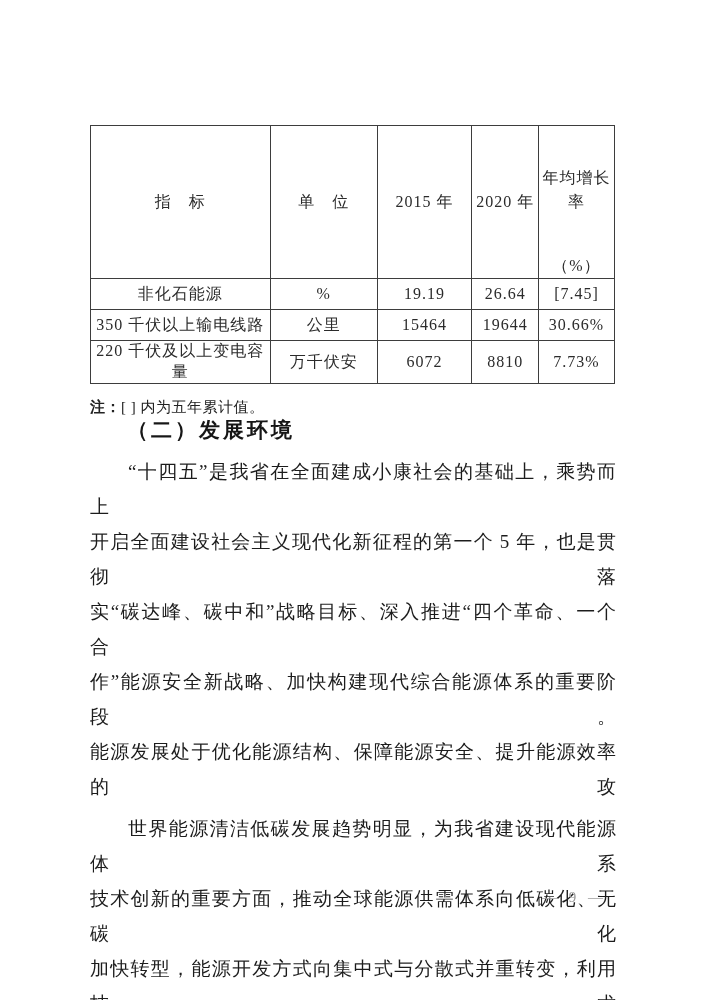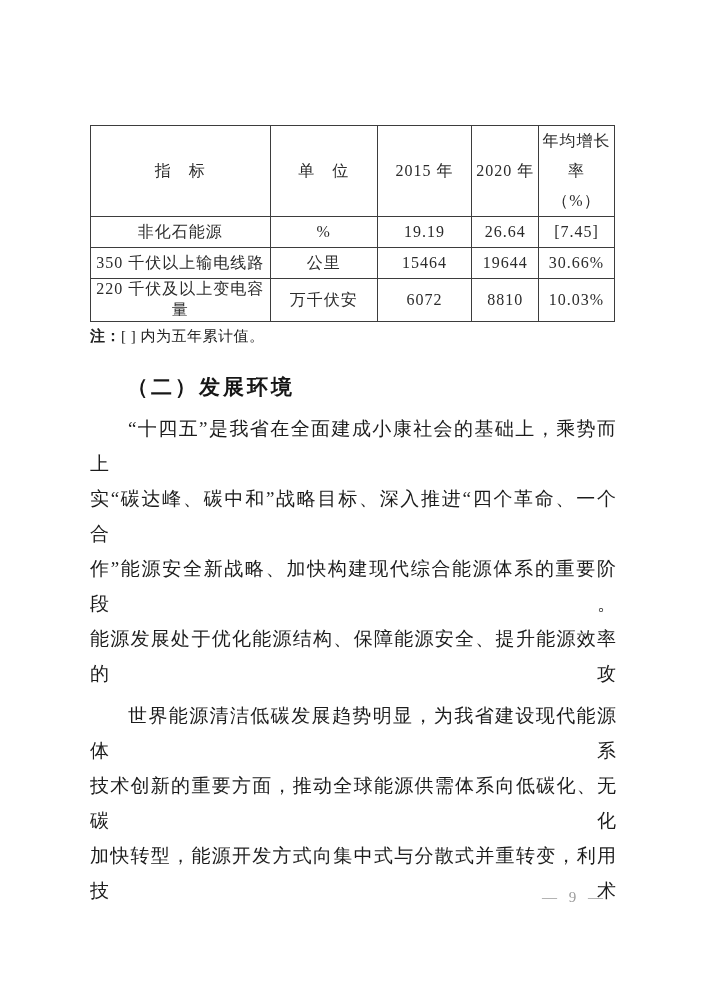--- a/index.html
+++ b/index.html
@@ -32,33 +32,33 @@
     text-align: center;
     font-weight: normal;
     font-size: 16px;
     letter-spacing: 1px;
     padding: 0 2px;
   }
   table.stats { border: 1.5px solid #383838; }
   tr.head-row { height: 55px; }
   tr.data-row { height: 31px; margin-top: 32px; }
   td.ind-left { text-align: left; padding-left: 7px; }
-  .th-stack div { line-height: 30px; }
+  .th-stack div { line-height: 24px; margin-top: 40px; }
   
   .note {
-    margin-top: 4px;
+    margin-top: 13px;
     font-size: 15px;
     line-height: 20px;
     color: #222;
     letter-spacing: 0.5px;
   }
   .note .note-label { font-weight: bold; }
   
   .heading {
-    margin-top: 28px;
+    margin-top: 0;
     padding-left: 37px;
     font-size: 21px;
     line-height: 27px;
     font-weight: bold;
     letter-spacing: 3px;
     color: #161616;
   }
   
   .para { width: 527px; }
   .para .line {
@@ -124,33 +124,34 @@
           <td>公里</td>
           <td>15464</td>
           <td>19644</td>
           <td>30.66%</td>
         </tr>
         <tr class="data-row">
           <td class="ind-left">220 千伏及以上变电容量</td>
           <td>万千伏安</td>
           <td>6072</td>
           <td>8810</td>
-          <td>10.03%</td>
+          <td>7.73%</td>
         </tr>
       </tbody>
     </table>
 
     <div class="note">
       <span class="note-label">注：</span><span>[ ] 内为五年累计值。</span>
     </div>
 
     <div class="heading">（二）发展环境</div>
 
     <div class="para para-1">
       <div class="line indent">“十四五”是我省在全面建成小康社会的基础上，乘势而上</div>
+      <div class="line">开启全面建设社会主义现代化新征程的第一个 5 年，也是贯彻落</div>
       <div class="line">实“碳达峰、碳中和”战略目标、深入推进“四个革命、一个合</div>
       <div class="line">作”能源安全新战略、加快构建现代综合能源体系的重要阶段。</div>
       <div class="line">能源发展处于优化能源结构、保障能源安全、提升能源效率的攻</div>
     </div>
 
     <div class="para para-2">
       <div class="line indent">世界能源清洁低碳发展趋势明显，为我省建设现代能源体系</div>
       <div class="line">技术创新的重要方面，推动全球能源供需体系向低碳化、无碳化</div>
       <div class="line">加快转型，能源开发方式向集中式与分散式并重转变，利用技术</div>
 

